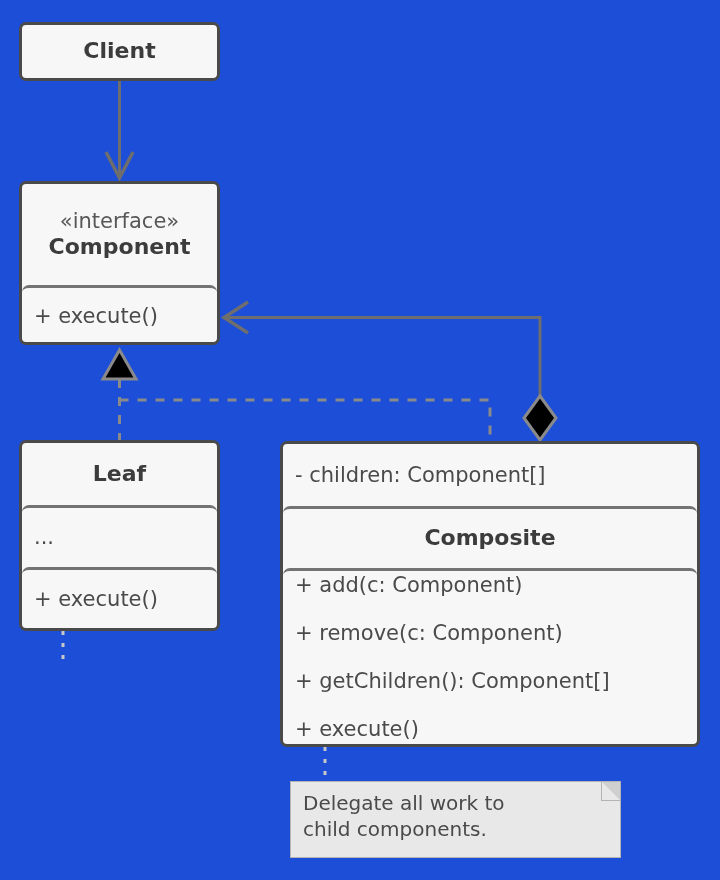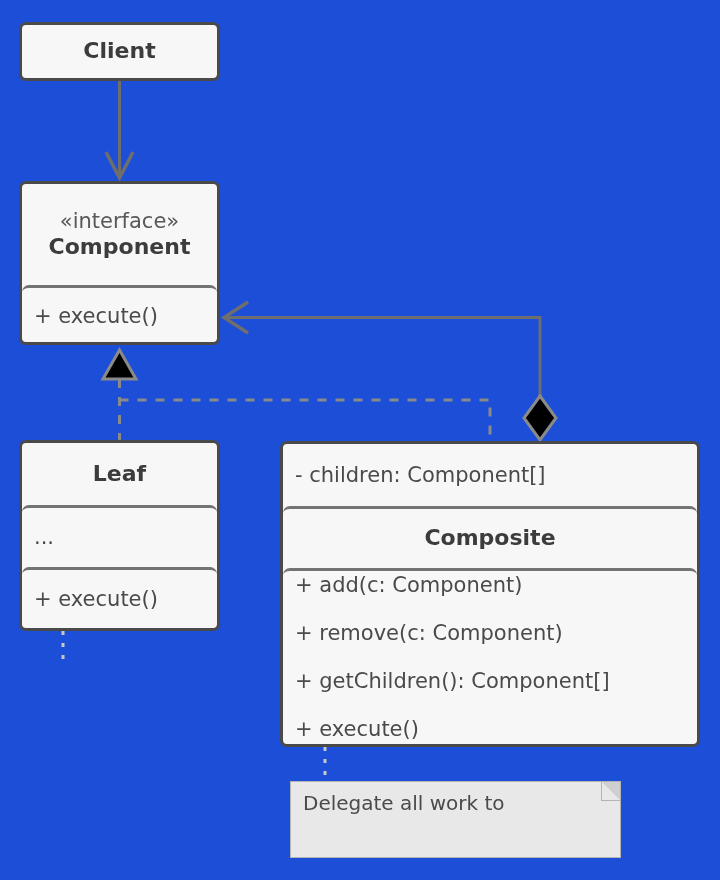--- a/index.html
+++ b/index.html
@@ -162,17 +162,18 @@
       <div class="member">+ add(c: Component)</div>
       <div class="member">+ remove(c: Component)</div>
       <div class="member">+ getChildren(): Component[]</div>
       <div class="member">+ execute()</div>
     </div>
   </div>
 
 
   <div class="uml-note" style="left:278px; top:781px; width:331px; height:77px;margin-left:12px;">
     <div>Delegate all work to</div>
+    <div>child components.</div>
     <div class="note-fold"></div>
     <div class="note-fold-edge"></div>
   </div>
 
 </div>
 
 </body></html>

